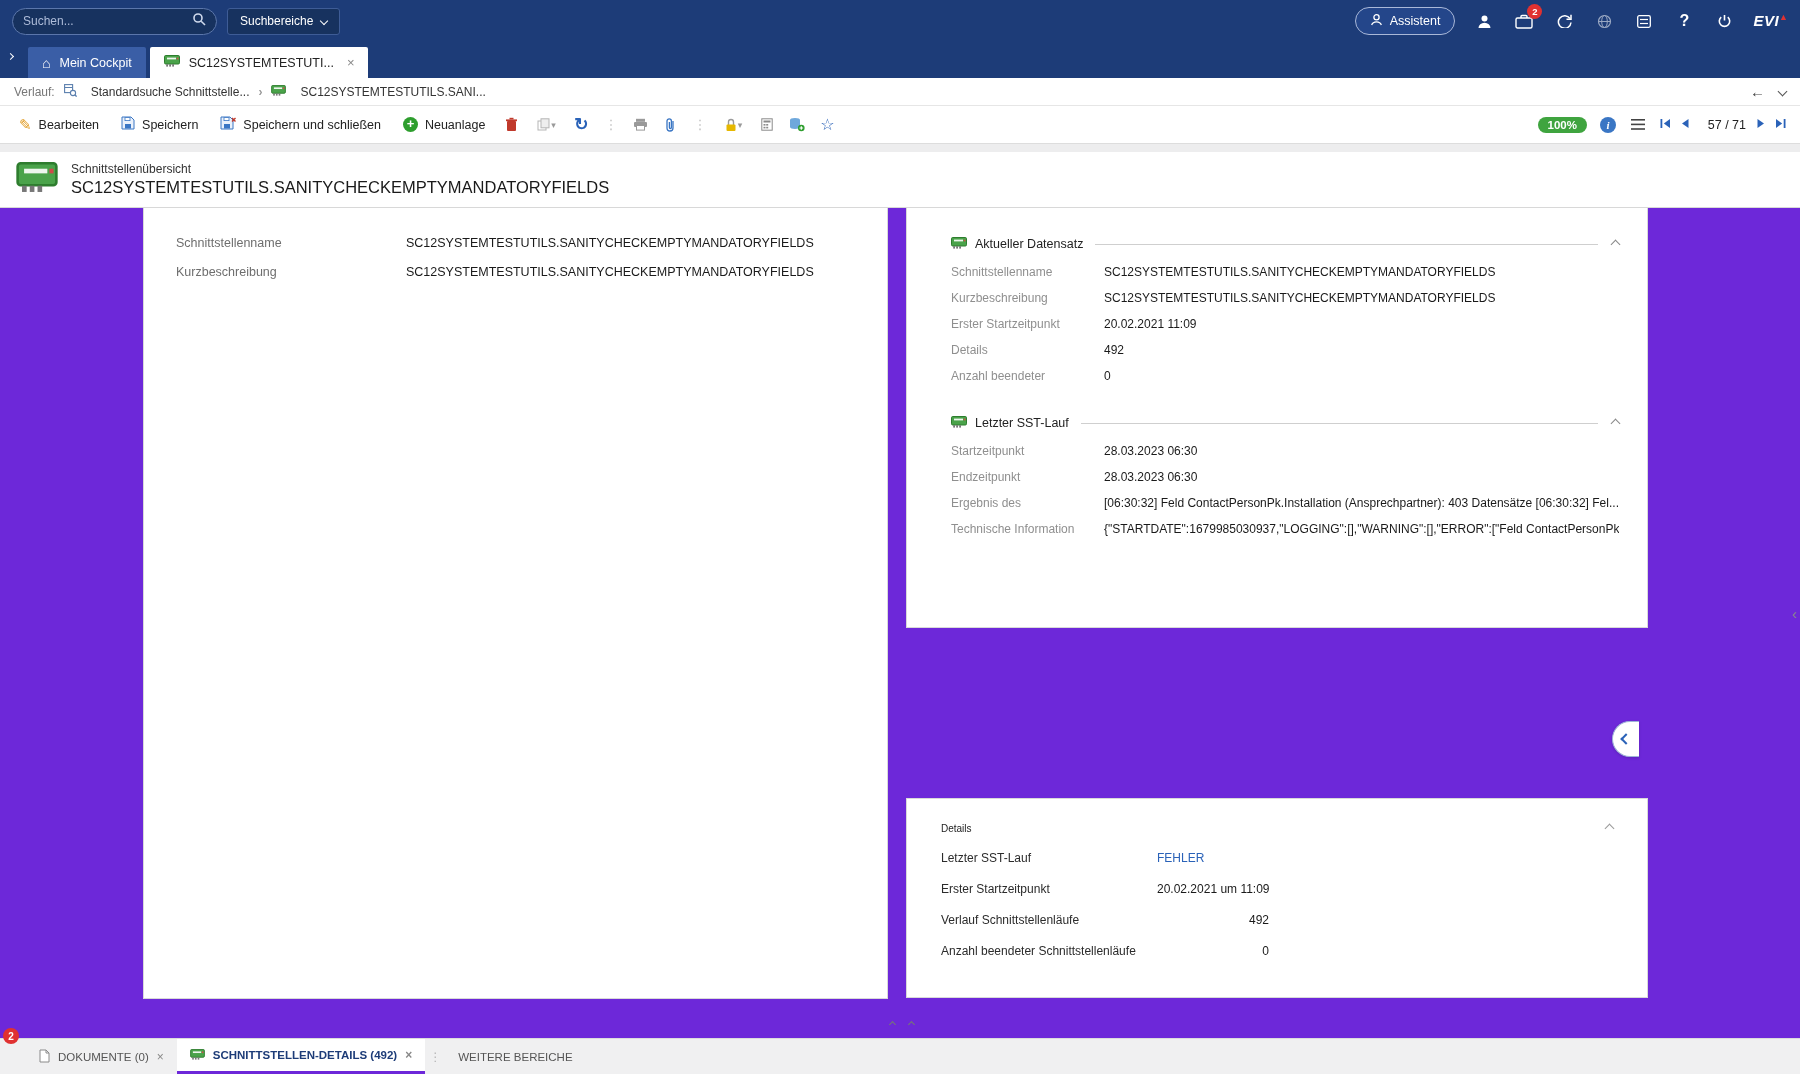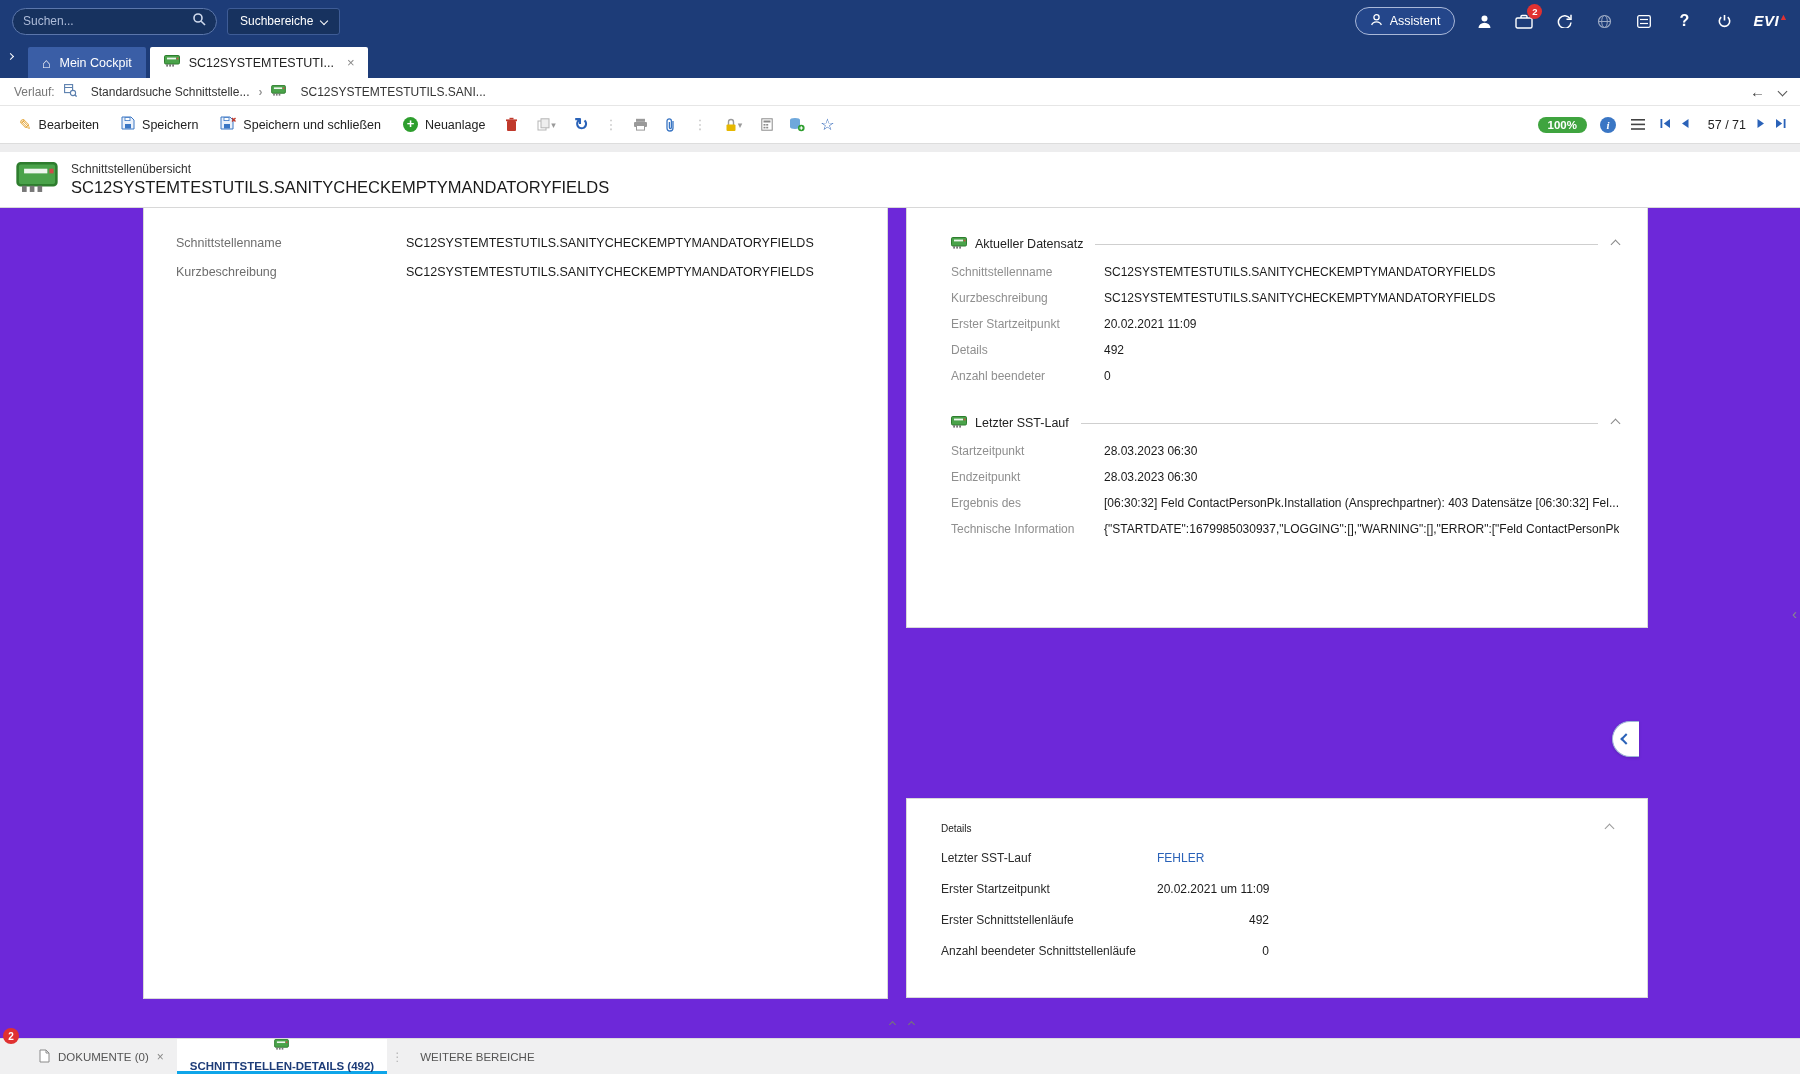--- a/index.html
+++ b/index.html
@@ -98,21 +98,21 @@
   .chv.blue { border-color:#2a62b8; width:8px; height:8px; border-width:2px; }
   .chv.small { width:5px; height:5px; }
 
   .edge-chev { position:absolute; right:3px; top:605px; color:#8a8a8a; font-size:15px; cursor:pointer; z-index:31; }
   .collapse-chevs { position:absolute; left:890px; top:1022px; display:flex; gap:14px; z-index:31; }
 
   
   .bottombar { position:absolute; bottom:0; left:0; right:0; height:36px; background:#f0f0f1; border-top:1px solid #dcdcdc; display:flex; align-items:stretch; padding-left:26px; z-index:30; }
   .btab { display:flex; align-items:center; gap:8px; padding:0 13px; font-size:11.5px; color:#555; cursor:pointer; }
   .btab .close { color:#888; font-size:12px; }
-  .btab.active { background:#fff; color:#1d3c78; font-weight:bold; border-bottom:3px solid #0ea5e9;flex-direction:column; }
+  .btab.active { background:#fff; color:#1d3c78; font-weight:bold; border-bottom:3px solid #6d28d9; }
   .bvdots { display:flex; align-items:center; color:#b5b5b5; font-size:12px; padding:0 4px; }
   .corner-badge { position:absolute; left:3px; top:1028px; width:16px; height:16px; border-radius:50%; background:#e03131; color:#fff; font-size:10px; font-weight:bold; display:flex; align-items:center; justify-content:center; z-index:32; }
 </style>
 </head>
 <body>
 
 <div class="app">
 
   <div class="topbar">
     <div class="search-box">
@@ -465,21 +465,21 @@
       </div>
       <div class="drow">
         <span class="dlabel">Letzter SST-Lauf</span>
         <span class="dvalue link">FEHLER</span>
       </div>
       <div class="drow">
         <span class="dlabel">Erster Startzeitpunkt</span>
         <span class="dvalue">20.02.2021 um 11:09</span>
       </div>
       <div class="drow">
-        <span class="dlabel">Erster Schnittstellenläufe</span>
+        <span class="dlabel">Verlauf Schnittstellenläufe</span>
         <span class="dvalue num">492</span>
       </div>
       <div class="drow">
         <span class="dlabel">Anzahl beendeter Schnittstellenläufe</span>
         <span class="dvalue num">0</span>
       </div>
     </div>
   </div>
 
   <span class="edge-chev">‹</span>

